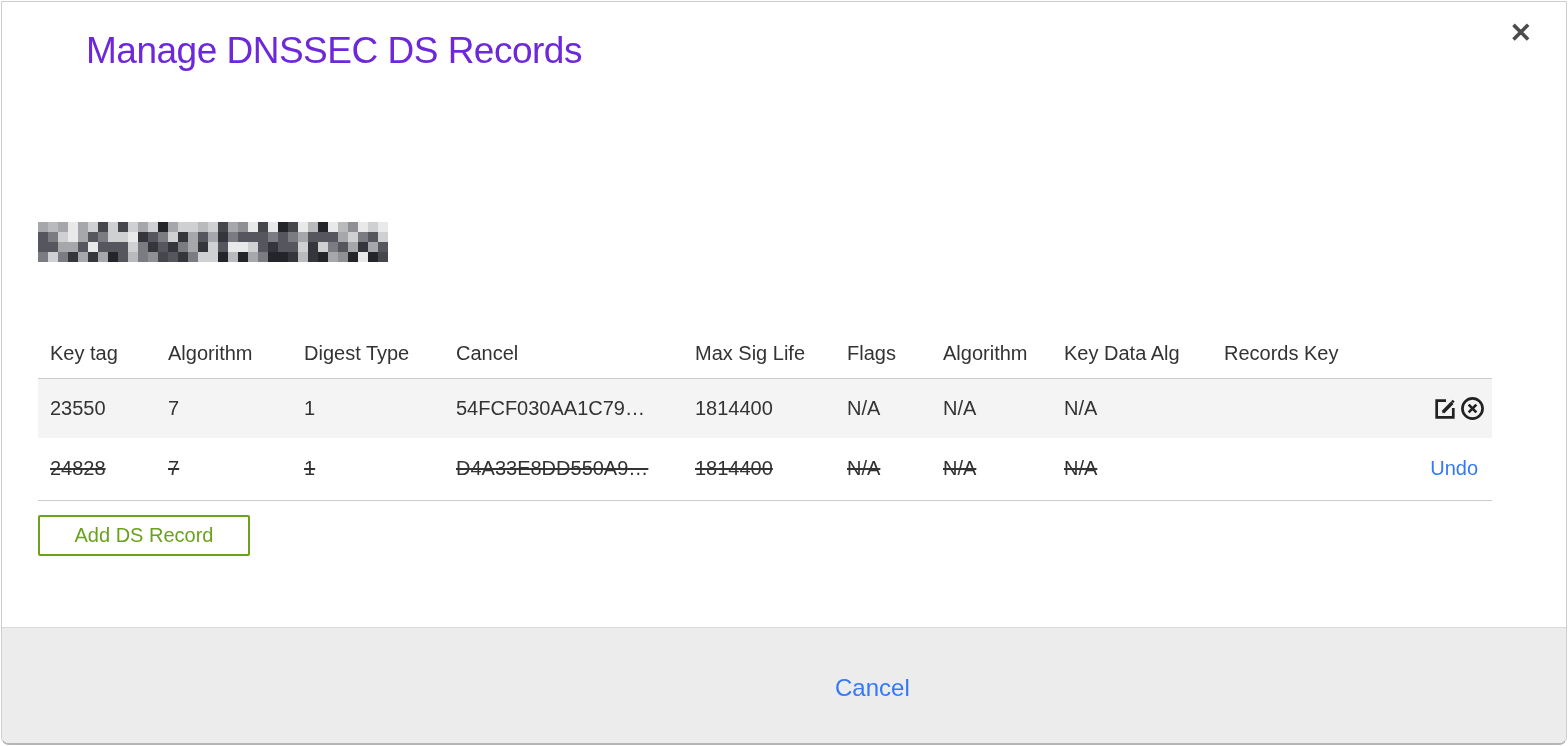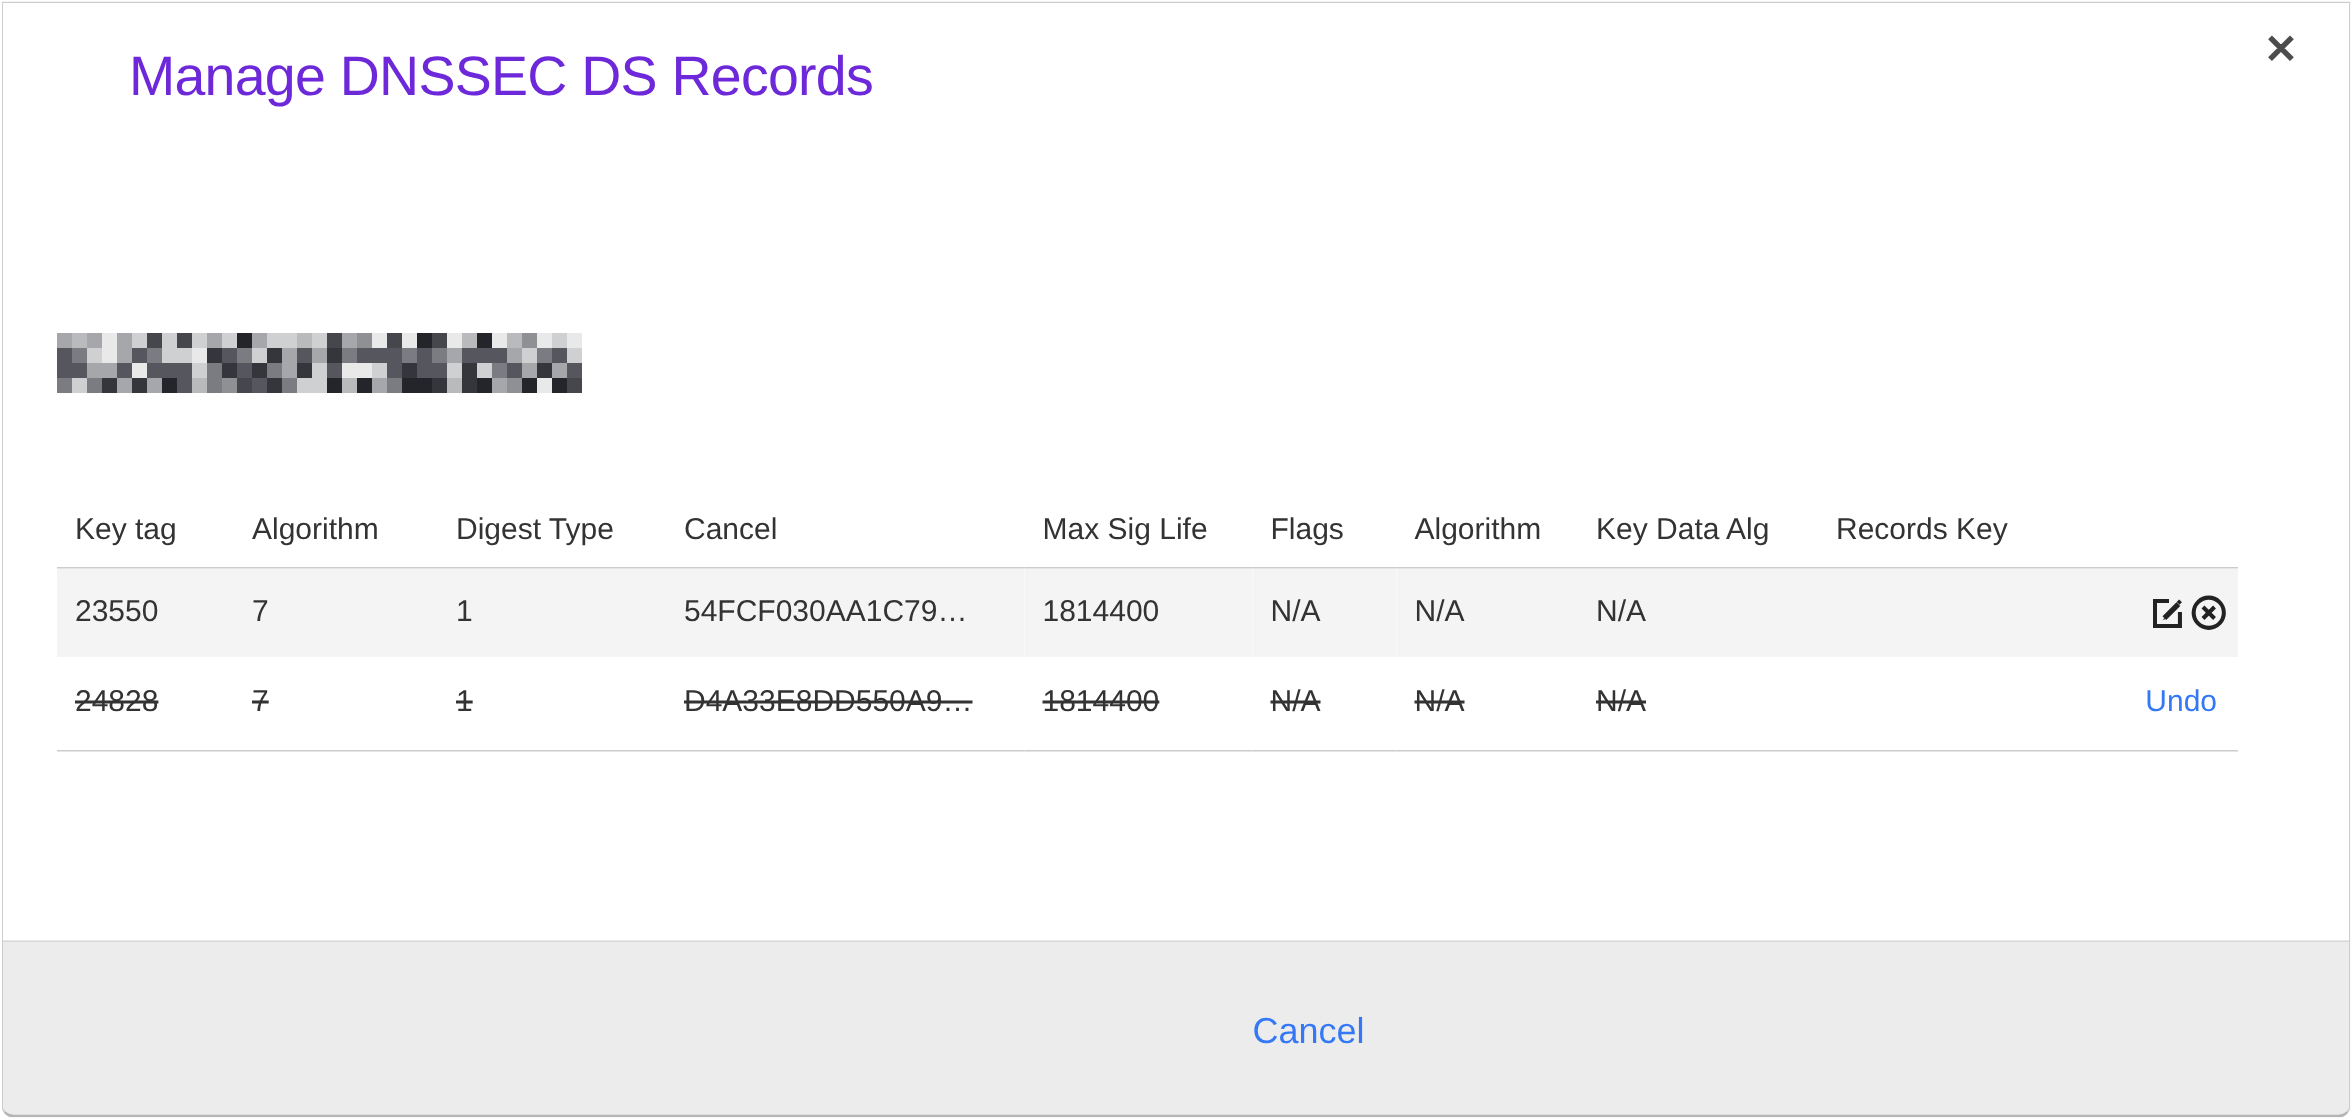--- a/index.html
+++ b/index.html
@@ -371,18 +371,19 @@
         <td class="strike">N/A</td>
         <td class="strike">N/A</td>
         <td class="strike"></td>
         <td class="actions-cell">
           <a class="undo-link" href="#">Undo</a>
         </td>
       </tr>
     </tbody>
   </table>
 
+  <button class="add-ds-btn">Add DS Record</button>
 
   <div class="footer">
     <a class="cancel-link" href="#">Cancel</a>
   </div>
 
 </div>
 
 </body></html>

